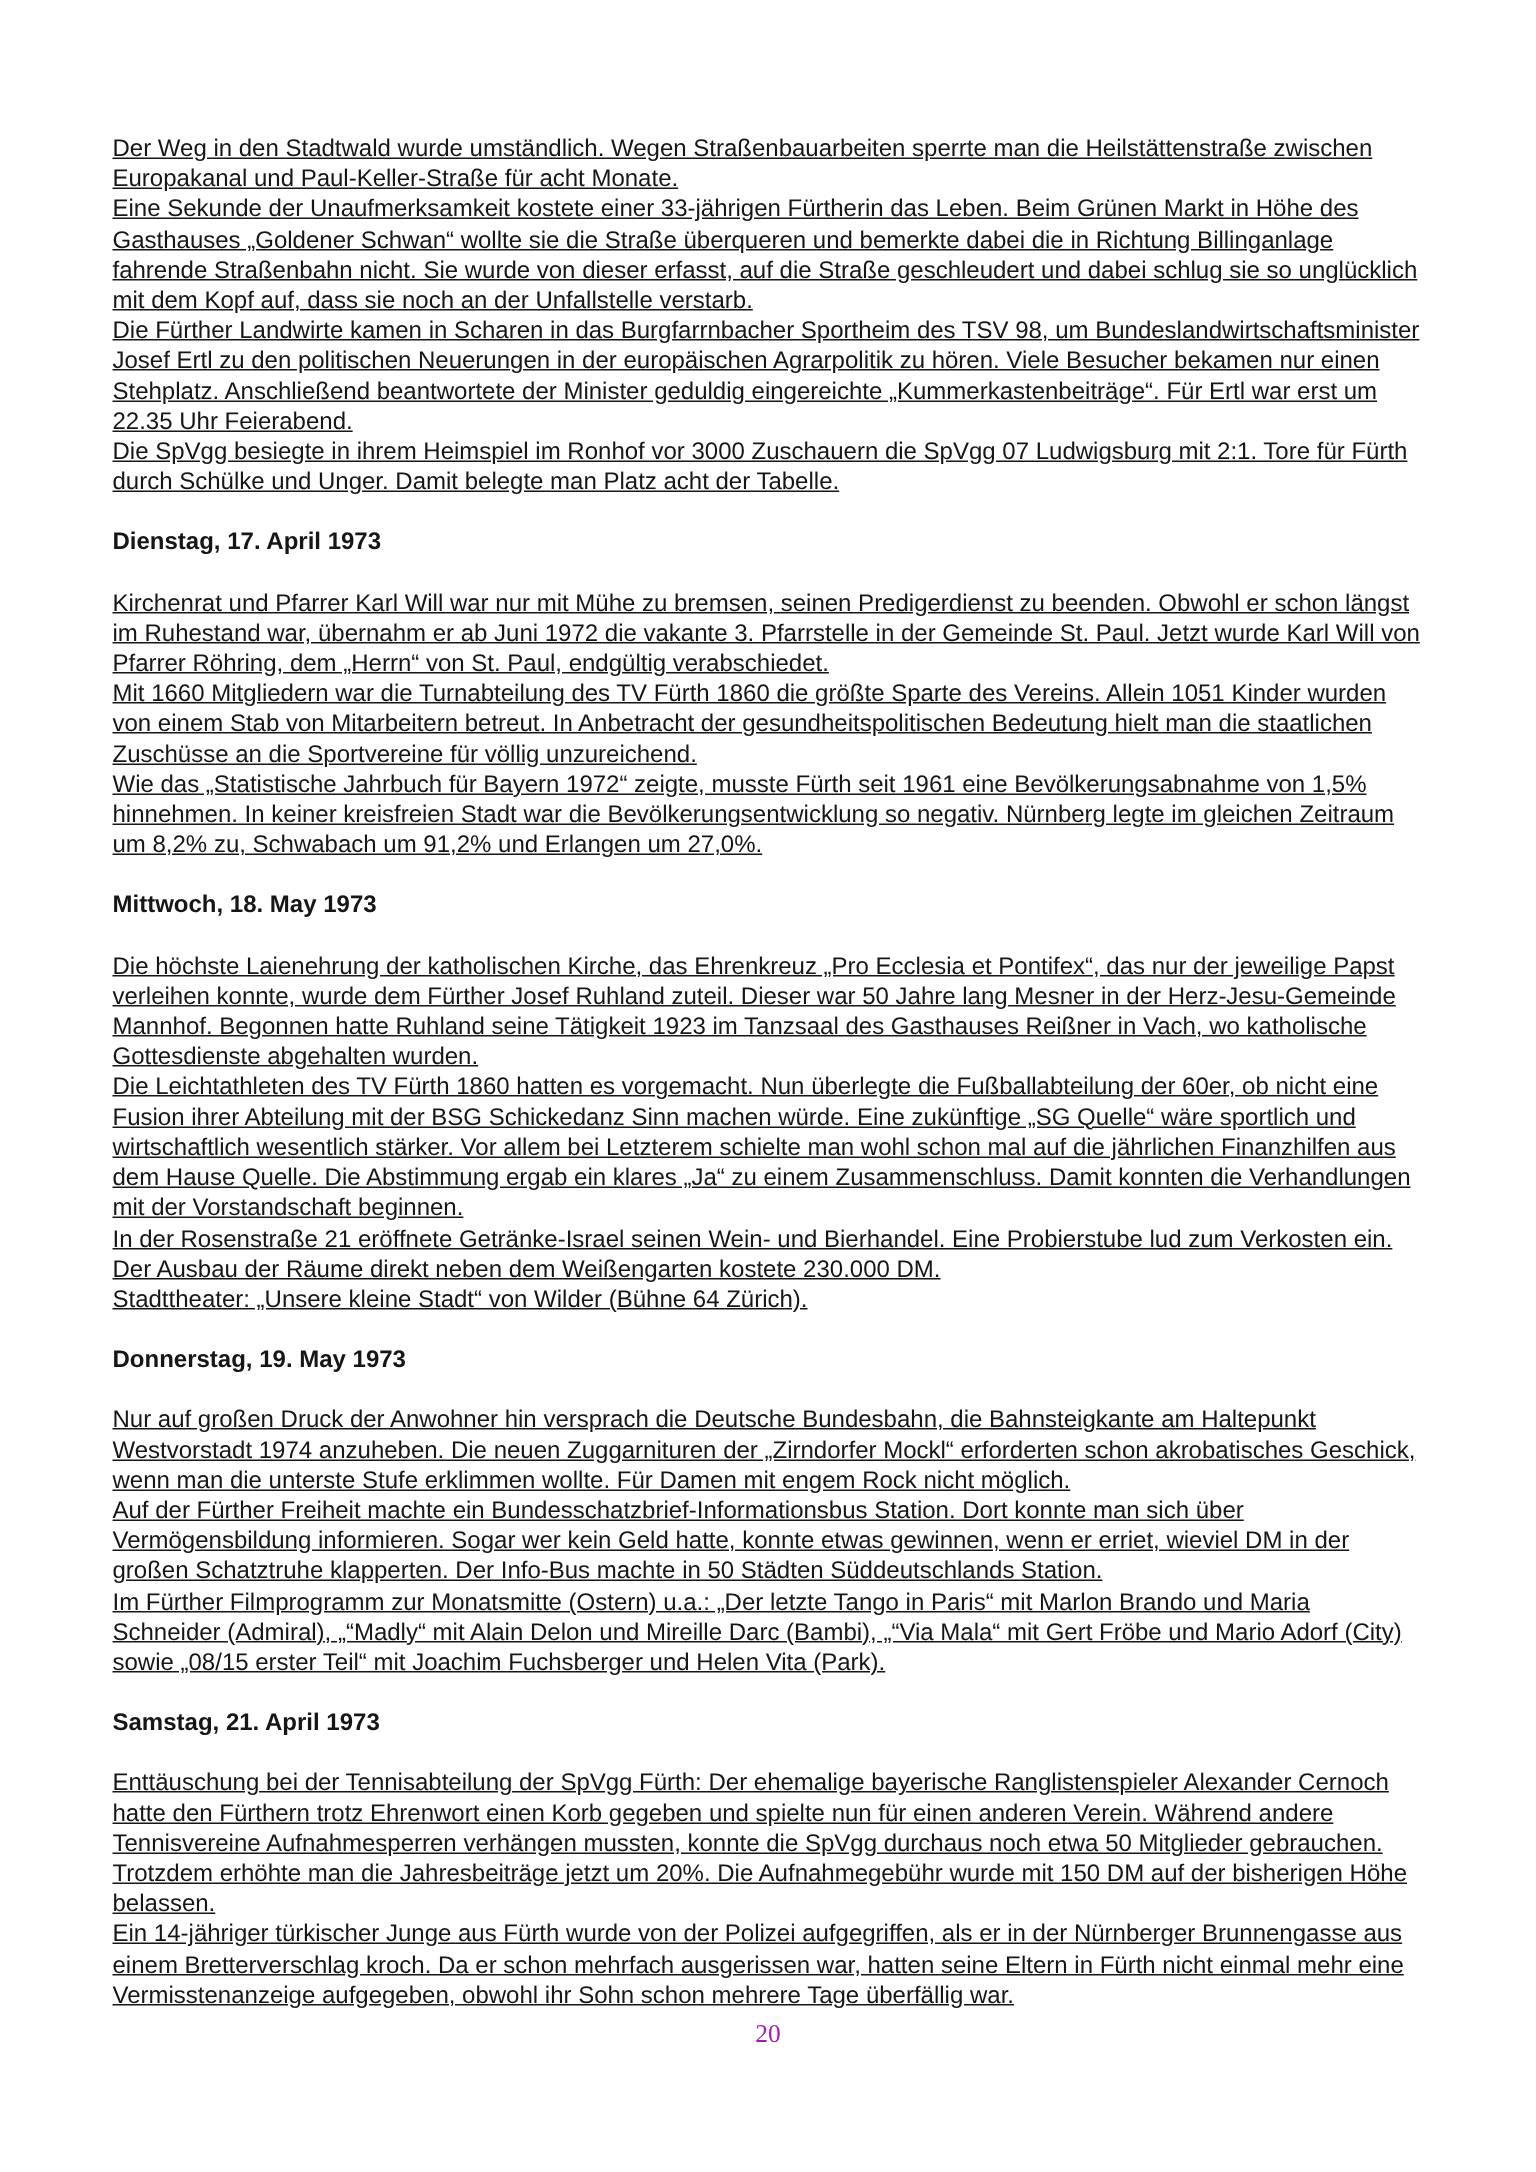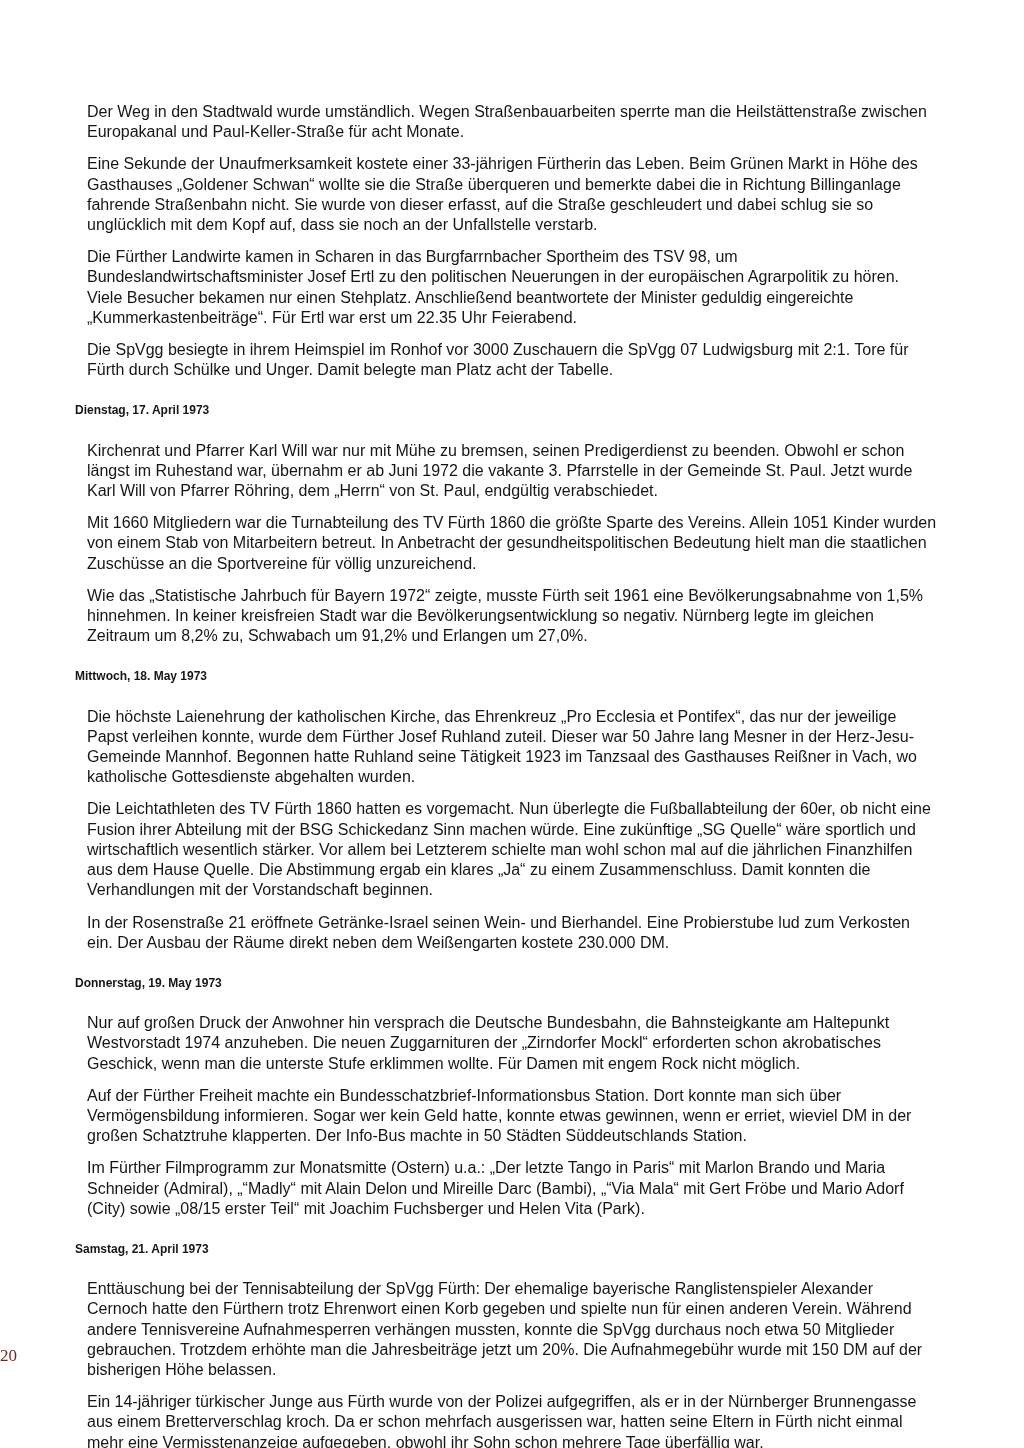--- a/index.html
+++ b/index.html
@@ -18,54 +18,57 @@
     position: absolute;
     left: 75px;
     top: 90px;
     width: 874px;
     font-size: 16px;
     line-height: 20.2px;
     text-align: left;
   }
   .heading {
     font-weight: bold;
-    font-size: 12px;
+    font-size: 16px;
     line-height: 20.2px;
     margin: 20px 0;
   }
   .para {
-    margin: 12px;
+    margin: 0;
+    text-decoration: underline;
   }
   .page-number {
     position: absolute;
     top: 1346px;
     left: 0;
     width: 1024px;
+    text-align: center;
     font-family: "Liberation Serif", serif;
     font-size: 17px;
-    color: #7f1d1d;
+    color: #a21caf;
   }
 </style>
 </head>
 <body>
 
 <div class="page">
   <div class="content" id="content">
       <div class="para">Der Weg in den Stadtwald wurde umständlich. Wegen Straßenbauarbeiten sperrte man die Heilstättenstraße zwischen Europakanal und Paul-Keller-Straße für acht Monate.</div>
       <div class="para">Eine Sekunde der Unaufmerksamkeit kostete einer 33-jährigen Fürtherin das Leben. Beim Grünen Markt in Höhe des Gasthauses „Goldener Schwan“ wollte sie die Straße überqueren und bemerkte dabei die in Richtung Billinganlage fahrende Straßenbahn nicht. Sie wurde von dieser erfasst, auf die Straße geschleudert und dabei schlug sie so unglücklich mit dem Kopf auf, dass sie noch an der Unfallstelle verstarb.</div>
       <div class="para">Die Fürther Landwirte kamen in Scharen in das Burgfarrnbacher Sportheim des TSV 98, um Bundeslandwirtschaftsminister Josef Ertl zu den politischen Neuerungen in der europäischen Agrarpolitik zu hören. Viele Besucher bekamen nur einen Stehplatz. Anschließend beantwortete der Minister geduldig eingereichte „Kummerkastenbeiträge“. Für Ertl war erst um 22.35 Uhr Feierabend.</div>
       <div class="para">Die SpVgg besiegte in ihrem Heimspiel im Ronhof vor 3000 Zuschauern die SpVgg 07 Ludwigsburg mit 2:1. Tore für Fürth durch Schülke und Unger. Damit belegte man Platz acht der Tabelle.</div>
       <div class="heading">Dienstag, 17. April 1973</div>
       <div class="para">Kirchenrat und Pfarrer Karl Will war nur mit Mühe zu bremsen, seinen Predigerdienst zu beenden. Obwohl er schon längst im Ruhestand war, übernahm er ab Juni 1972 die vakante 3. Pfarrstelle in der Gemeinde St. Paul. Jetzt wurde Karl Will von Pfarrer Röhring, dem „Herrn“ von St. Paul, endgültig verabschiedet.</div>
       <div class="para">Mit 1660 Mitgliedern war die Turnabteilung des TV Fürth 1860 die größte Sparte des Vereins. Allein 1051 Kinder wurden von einem Stab von Mitarbeitern betreut. In Anbetracht der gesundheitspolitischen Bedeutung hielt man die staatlichen Zuschüsse an die Sportvereine für völlig unzureichend.</div>
       <div class="para">Wie das „Statistische Jahrbuch für Bayern 1972“ zeigte, musste Fürth seit 1961 eine Bevölkerungsabnahme von 1,5% hinnehmen. In keiner kreisfreien Stadt war die Bevölkerungsentwicklung so negativ. Nürnberg legte im gleichen Zeitraum um 8,2% zu, Schwabach um 91,2% und Erlangen um 27,0%.</div>
       <div class="heading">Mittwoch, 18. May 1973</div>
       <div class="para">Die höchste Laienehrung der katholischen Kirche, das Ehrenkreuz „Pro Ecclesia et Pontifex“, das nur der jeweilige Papst verleihen konnte, wurde dem Fürther Josef Ruhland zuteil. Dieser war 50 Jahre lang Mesner in der Herz-Jesu-Gemeinde Mannhof. Begonnen hatte Ruhland seine Tätigkeit 1923 im Tanzsaal des Gasthauses Reißner in Vach, wo katholische Gottesdienste abgehalten wurden.</div>
       <div class="para">Die Leichtathleten des TV Fürth 1860 hatten es vorgemacht. Nun überlegte die Fußballabteilung der 60er, ob nicht eine Fusion ihrer Abteilung mit der BSG Schickedanz Sinn machen würde. Eine zukünftige „SG Quelle“ wäre sportlich und wirtschaftlich wesentlich stärker. Vor allem bei Letzterem schielte man wohl schon mal auf die jährlichen Finanzhilfen aus dem Hause Quelle. Die Abstimmung ergab ein klares „Ja“ zu einem Zusammenschluss. Damit konnten die Verhandlungen mit der Vorstandschaft beginnen.</div>
       <div class="para">In der Rosenstraße 21 eröffnete Getränke-Israel seinen Wein- und Bierhandel. Eine Probierstube lud zum Verkosten ein. Der Ausbau der Räume direkt neben dem Weißengarten kostete 230.000 DM.</div>
+      <div class="para">Stadttheater: „Unsere kleine Stadt“ von Wilder (Bühne 64 Zürich).</div>
       <div class="heading">Donnerstag, 19. May 1973</div>
       <div class="para">Nur auf großen Druck der Anwohner hin versprach die Deutsche Bundesbahn, die Bahnsteigkante am Haltepunkt Westvorstadt 1974 anzuheben. Die neuen Zuggarnituren der „Zirndorfer Mockl“ erforderten schon akrobatisches Geschick, wenn man die unterste Stufe erklimmen wollte. Für Damen mit engem Rock nicht möglich.</div>
       <div class="para">Auf der Fürther Freiheit machte ein Bundesschatzbrief-Informationsbus Station. Dort konnte man sich über Vermögensbildung informieren. Sogar wer kein Geld hatte, konnte etwas gewinnen, wenn er erriet, wieviel DM in der großen Schatztruhe klapperten. Der Info-Bus machte in 50 Städten Süddeutschlands Station.</div>
       <div class="para">Im Fürther Filmprogramm zur Monatsmitte (Ostern) u.a.: „Der letzte Tango in Paris“ mit Marlon Brando und Maria Schneider (Admiral), „“Madly“ mit Alain Delon und Mireille Darc (Bambi), „“Via Mala“ mit Gert Fröbe und Mario Adorf (City) sowie „08/15 erster Teil“ mit Joachim Fuchsberger und Helen Vita (Park).</div>
       <div class="heading">Samstag, 21. April 1973</div>
       <div class="para">Enttäuschung bei der Tennisabteilung der SpVgg Fürth: Der ehemalige bayerische Ranglistenspieler Alexander Cernoch hatte den Fürthern trotz Ehrenwort einen Korb gegeben und spielte nun für einen anderen Verein. Während andere Tennisvereine Aufnahmesperren verhängen mussten, konnte die SpVgg durchaus noch etwa 50 Mitglieder gebrauchen. Trotzdem erhöhte man die Jahresbeiträge jetzt um 20%. Die Aufnahmegebühr wurde mit 150 DM auf der bisherigen Höhe belassen.</div>
       <div class="para">Ein 14-jähriger türkischer Junge aus Fürth wurde von der Polizei aufgegriffen, als er in der Nürnberger Brunnengasse aus einem Bretterverschlag kroch. Da er schon mehrfach ausgerissen war, hatten seine Eltern in Fürth nicht einmal mehr eine Vermisstenanzeige aufgegeben, obwohl ihr Sohn schon mehrere Tage überfällig war.</div>
     </div>
   <div class="page-number">20</div>
 </div>

